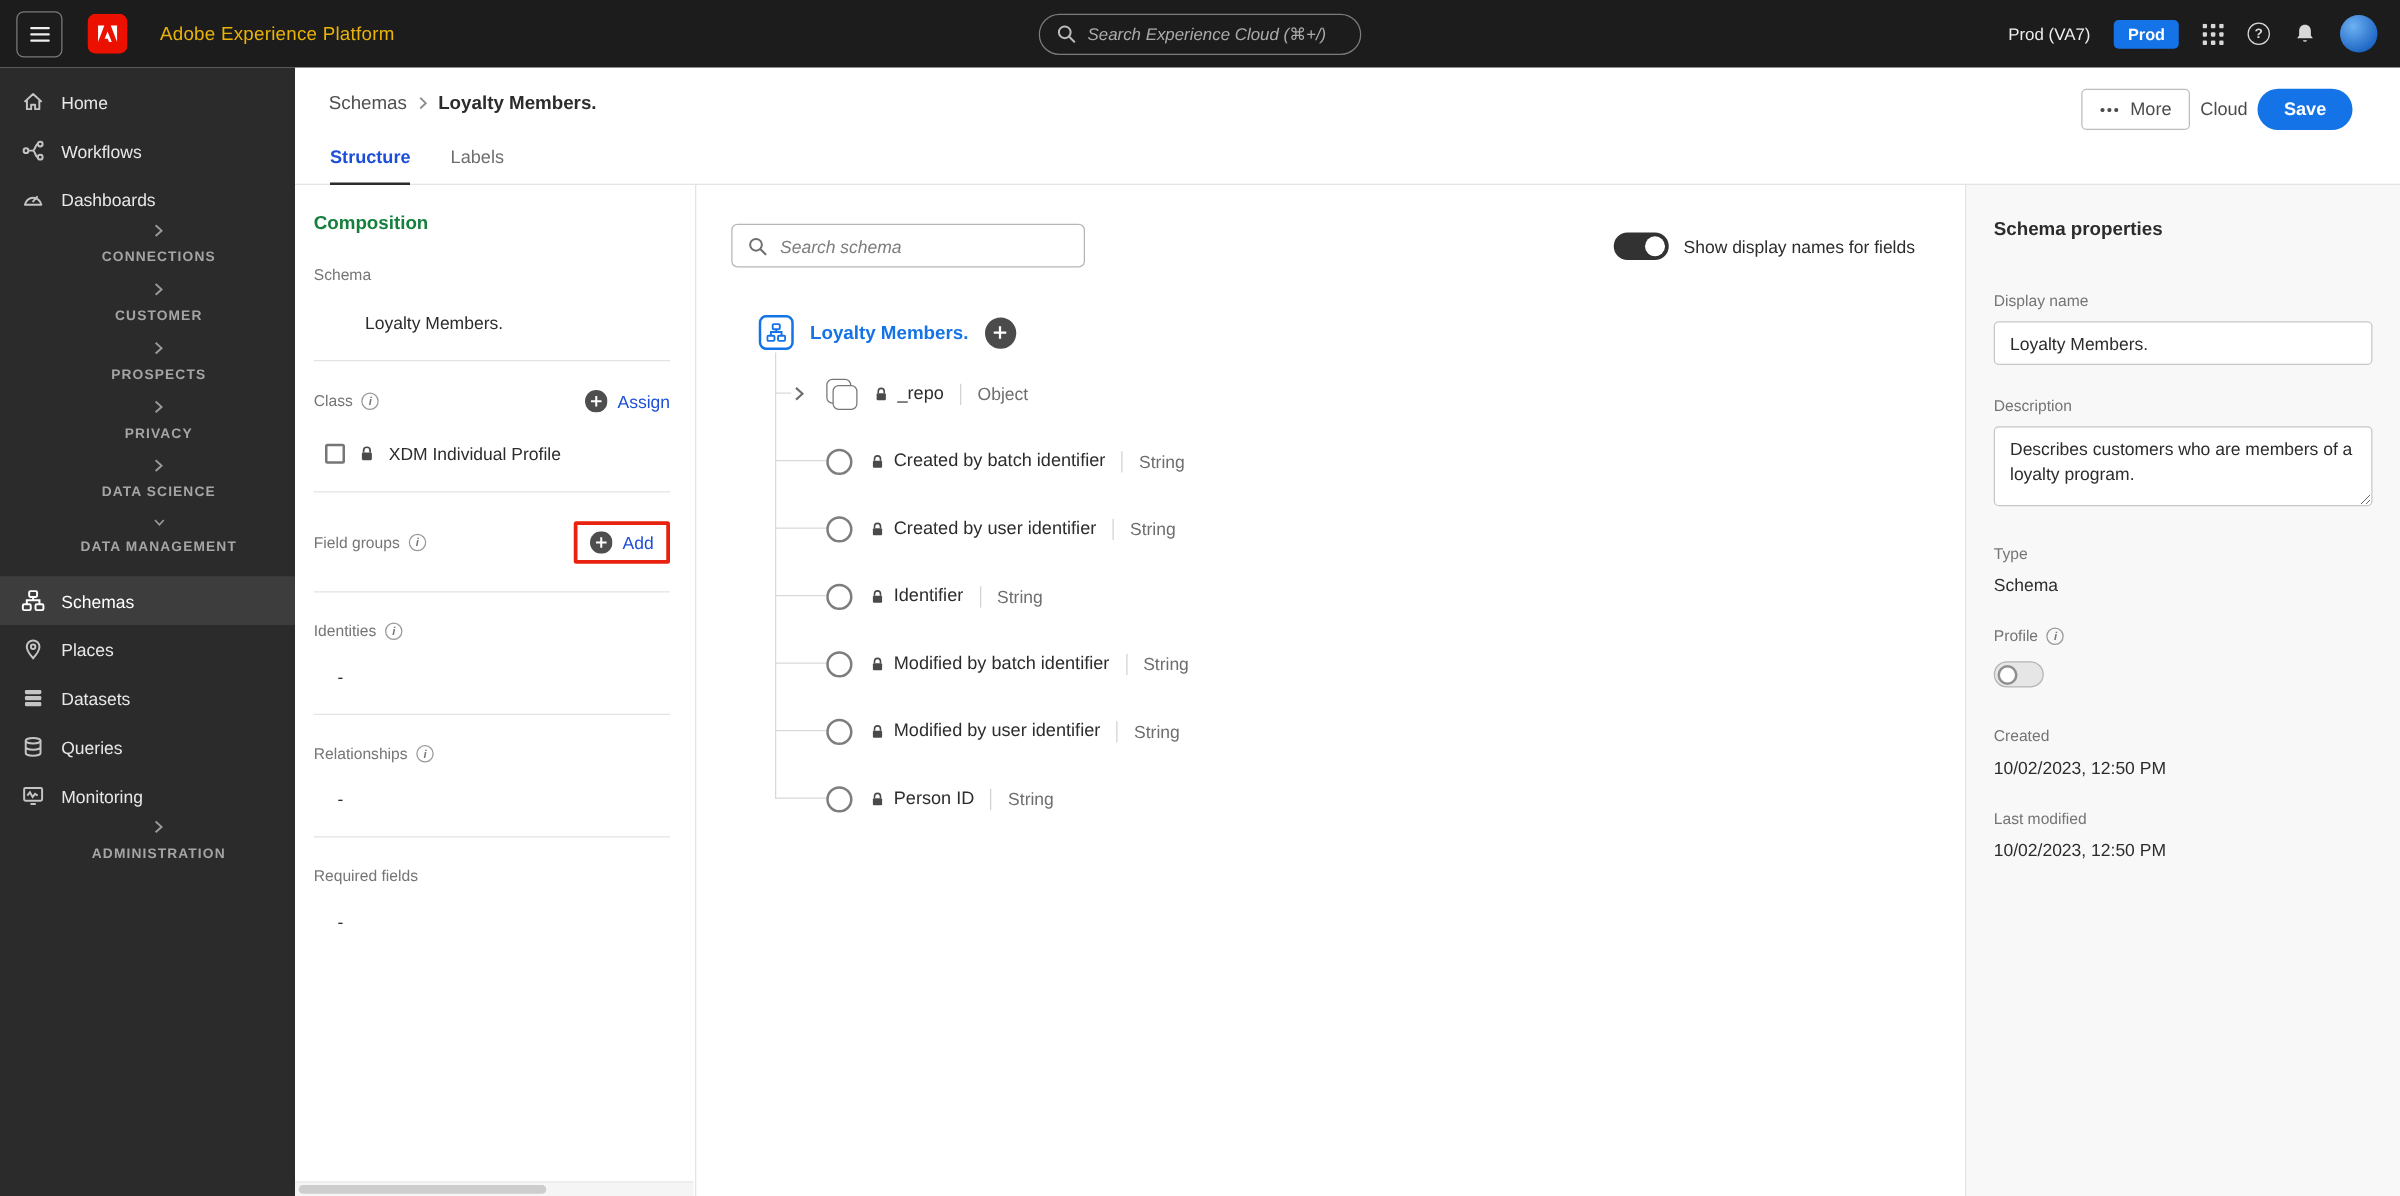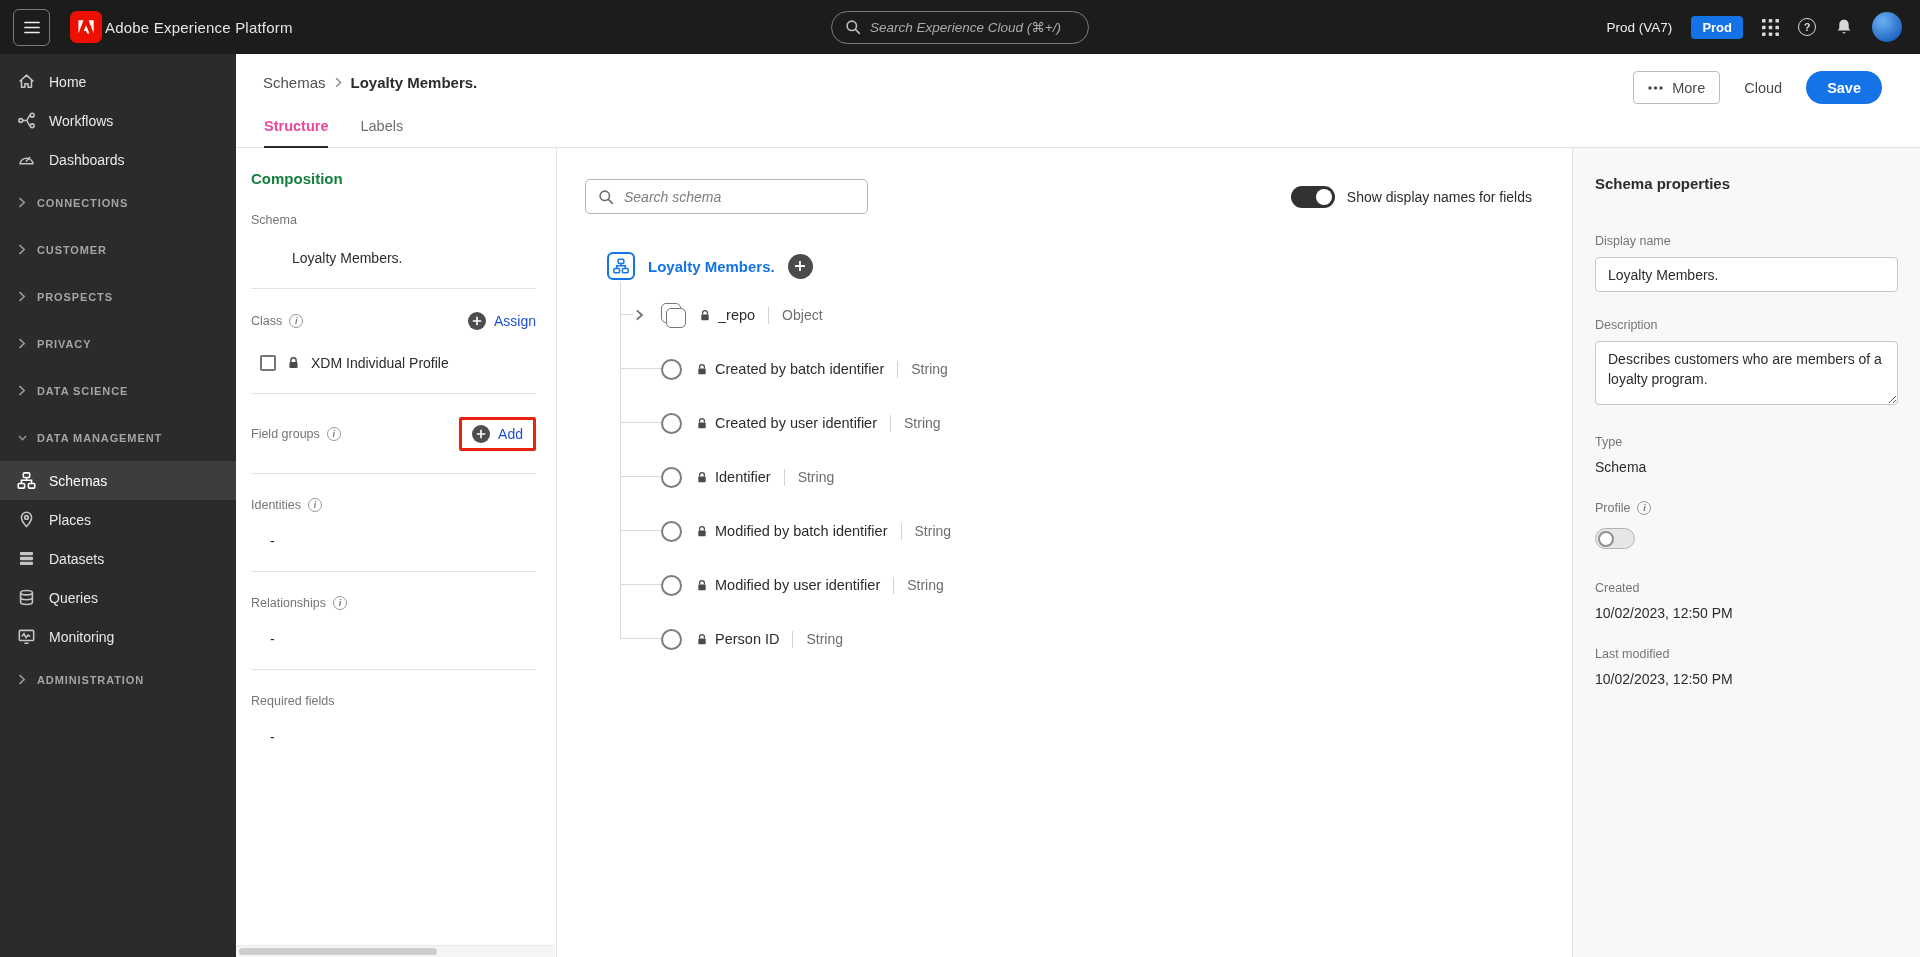--- a/index.html
+++ b/index.html
@@ -2,54 +2,54 @@
 <html><head>
 <meta charset="utf-8">
 <style>
   * { box-sizing: border-box; margin: 0; padding: 0; }
   html,body { width:1920px; height:957px; overflow:hidden; font-family:"Liberation Sans","DejaVu Sans",sans-serif; background:#fff; }
 
   
   .topbar { position:absolute; top:0; left:0; width:1920px; height:54px; background:#1c1c1c; display:flex; align-items:center; color:#fff; z-index:30; }
   .hamburger-btn { width:37px; height:37px; border:1px solid #7a7a7a; border-radius:6px; margin-left:13px; display:flex; align-items:center; justify-content:center; cursor:pointer; background:transparent; }
   .adobe-logo { width:32px; height:32px; margin-left:20px; display:flex; }
-  .app-title { margin-left:3px; font-size:15px; color:#e5e5e5; letter-spacing:.2px; }
+  .app-title { margin-left:26px; font-size:15px; color:#eab308; letter-spacing:.2px; }
   .global-search { position:absolute; left:50%; transform:translateX(-50%); width:258px; height:33px; border:1px solid #7c7c7c; border-radius:17px; display:flex; align-items:center; padding:0 13px; gap:9px; background:#1c1c1c; }
   .global-search input { flex:1; background:transparent; border:none; outline:none; color:#d8d8d8; font-style:italic; font-size:13.5px; font-family:inherit; }
   .global-search input::placeholder { color:#ababab; font-style:italic; }
   .topbar-right { margin-left:auto; display:flex; align-items:center; gap:19px; margin-right:18px; }
   .env-label { font-size:13.5px; color:#ededed; cursor:pointer; }
   .env-badge { background:#1473e6; color:#fff; font-size:13px; font-weight:700; padding:4px 11px; border-radius:4px; cursor:pointer; }
   .tb-icon { color:#d8d8d8; display:flex; align-items:center; cursor:pointer; }
   .help-circle { width:18px; height:18px; border:1.6px solid #d8d8d8; border-radius:50%; font-size:11px; font-weight:700; display:flex; align-items:center; justify-content:center; color:#d8d8d8; }
   .avatar { width:30px; height:30px; border-radius:50%; background:radial-gradient(circle at 35% 30%, #6db1f2, #1d66c4 75%); cursor:pointer; }
 
   
   .sidebar { position:absolute; top:54px; left:0; bottom:0; width:236px; background:#2b2b2b; padding-top:8px; z-index:20; }
   .side-item { height:39px; display:flex; align-items:center; gap:13px; padding-left:17px; color:#e8e8e8; font-size:14px; cursor:pointer; }
   .side-item .sicon { color:#c4c4c4; display:flex; }
   .side-item.selected { background:#3d3d3d; color:#fff; }
   .side-item.selected .sicon { color:#fff; }
-  .side-section { height:47px; display:flex; align-items:center; gap:10px; padding-left:18px; color:#a5a5a5; font-size:11px; font-weight:700; letter-spacing:.9px; cursor:pointer; }
+  .side-section { height:47px; display:flex; align-items:center; gap:10px; padding-left:18px; color:#a5a5a5; font-size:11px; font-weight:700; letter-spacing:.9px; cursor:pointer;flex-direction:column; }
   .side-section .chev { display:flex; color:#9a9a9a; width:9px; }
 
   
   .content { position:absolute; top:54px; left:236px; right:0; bottom:0; background:#fff; }
   .page-header { height:94px; border-bottom:1px solid #e4e4e4; position:relative; }
   .breadcrumb-row { display:flex; align-items:center; gap:9px; padding:20px 0 0 27px; }
   .crumb-root { font-size:15px; color:#505050; cursor:pointer; }
   .crumb-sep { display:flex; color:#8e8e8e; }
   .crumb-current { font-size:15px; font-weight:700; color:#2c2c2c; }
-  .header-actions { position:absolute; top:17px; right:38px; display:flex; align-items:center; gap:24px; }
+  .header-actions { position:absolute; top:17px; right:38px; display:flex; align-items:center; gap:8px; }
   .btn-more { display:flex; align-items:center; gap:9px; height:33px; padding:0 14px; border:1px solid #bdbdbd; border-radius:4px; background:#fff; font-size:14.5px; color:#4b4b4b; cursor:pointer; font-family:inherit; }
   .btn-cancel { border:none; background:transparent; font-size:14.5px; color:#4b4b4b; cursor:pointer; font-family:inherit; }
   .btn-save { height:33px; padding:0 21px; border:none; border-radius:17px; background:#1473e6; color:#fff; font-size:14.5px; font-weight:700; cursor:pointer; font-family:inherit; }
   .tabs-row { position:absolute; bottom:-1px; left:28px; display:flex; gap:32px; }
   .tab { font-size:14.5px; color:#6e6e6e; padding-bottom:12px; cursor:pointer; }
-  .tab.active { color:#ec4899; font-weight:700; border-bottom:2.5px solid #2c2c2c; }
+  .tab.active { color:#1d4ed8; font-weight:700; border-bottom:2.5px solid #2c2c2c; }
 
   .page-body { position:absolute; top:94px; left:0; right:0; bottom:0; display:flex; }
 
   
   .composition { width:321px; border-right:1px solid #e4e4e4; position:relative; padding:22px 20px 0 15px; flex-shrink:0; }
   .comp-title { font-size:15px; font-weight:700; color:#15803d; }
   .comp-label { font-size:12.5px; color:#757575; display:flex; align-items:center; gap:7px; }
   .info-dot { width:14px; height:14px; border:1px solid #999; border-radius:50%; font-size:9px; font-weight:700; font-style:italic; color:#777; display:inline-flex; align-items:center; justify-content:center; cursor:pointer; flex-shrink:0; }
   .comp-schema-name { margin-top:23px; padding-left:41px; font-size:14px; color:#2c2c2c; }
   .comp-hr { border:none; border-top:1px solid #e4e4e4; margin-top:22px; }

